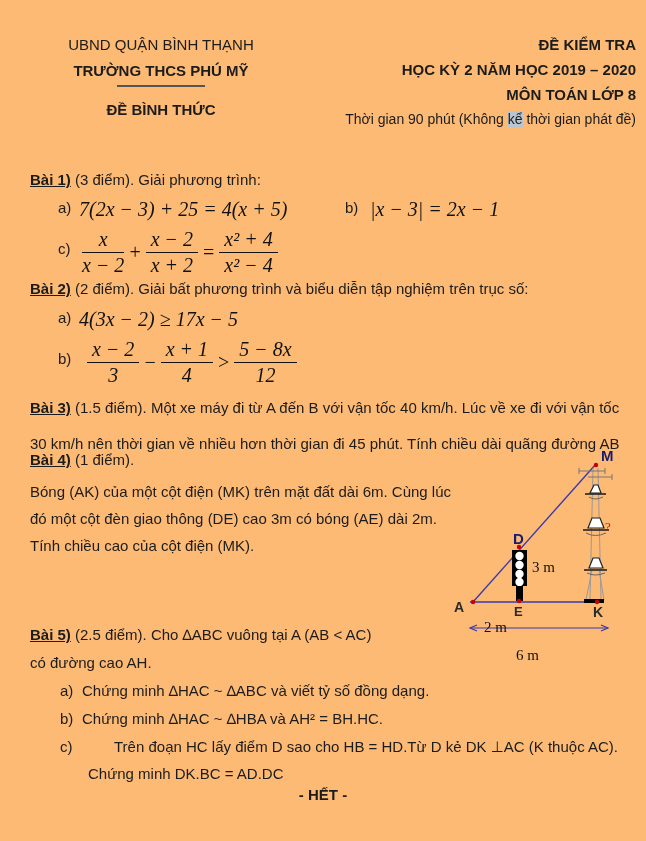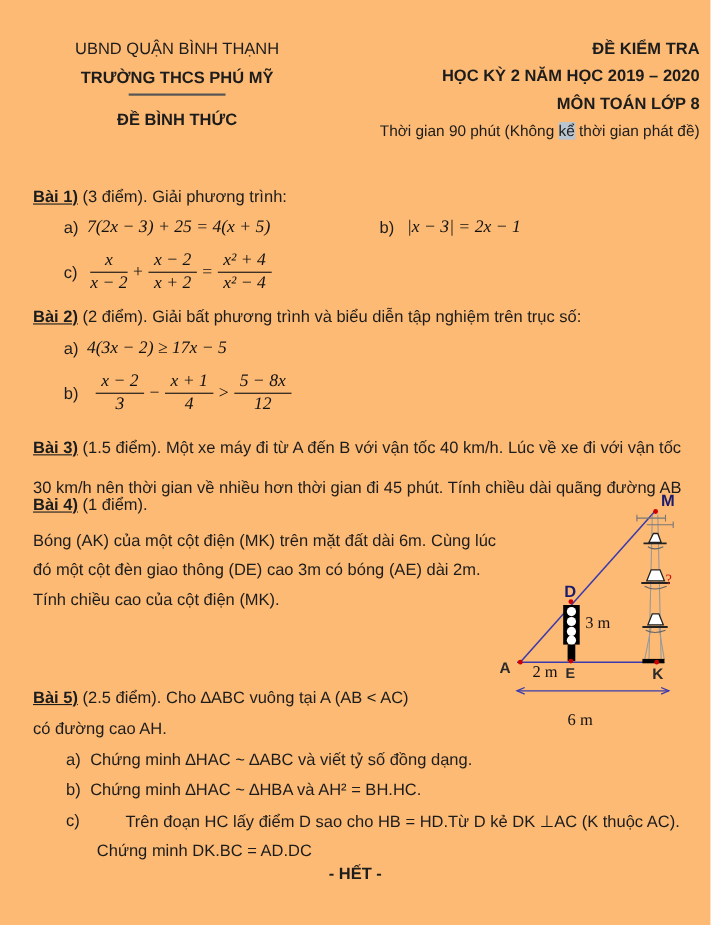--- a/index.html
+++ b/index.html
@@ -3,21 +3,21 @@
 <meta charset="utf-8">
 <style>
   html,body{margin:0;padding:0;background:#fff;}
   .page{position:relative;width:646px;height:841px;background:#fdba74;overflow:hidden;
         font-family:"Liberation Sans",sans-serif;font-size:15px;color:#1c1c1c;}
   .abs{position:absolute;white-space:nowrap;}
   .wrap{white-space:normal;}
   .b{font-weight:bold;}
   .hlabel{font-weight:bold;text-decoration:underline;}
   .center{text-align:center;}
-  .math{font-family:"Liberation Serif",serif;font-style:italic;font-size:16px;color:#111;}
+  .math{font-family:"Liberation Serif",serif;font-style:italic;font-size:20px;color:#111;}
   .frac{display:inline-block;text-align:center;vertical-align:middle;margin:0 2px;line-height:1.15;}
   .frac .fn{display:block;border-bottom:1px solid #111;padding:0 5px 1px 5px;}
   .frac .fd{display:block;padding-top:1px;}
   .op{display:inline-block;vertical-align:middle;margin:0 3px;font-style:normal;}
   .rule{height:0;border-top:2px solid #555;width:88px;margin:6px auto 0 auto;}
   .hl{background:#b9c5d1;}
   .ptlabel{position:absolute;font-weight:bold;font-size:15px;color:#1b1b6e;white-space:nowrap;}
   .ptlabel2{position:absolute;font-weight:bold;font-size:13px;color:#2a2a2a;white-space:nowrap;}
   .meas{position:absolute;font-family:"Liberation Serif",serif;font-size:15px;color:#111;white-space:nowrap;}
   .qmark{position:absolute;font-family:"Liberation Serif",serif;font-size:13px;color:#cc1111;}
@@ -126,21 +126,21 @@
         <circle cx="144" cy="156" r="2.2"></circle>
         <circle cx="143" cy="19" r="2.2"></circle>
       </g>
     </svg>
     <span class="ptlabel" style="left:148px;top:1px;">M</span>
     <span class="ptlabel" style="left:60px;top:84px;">D</span>
     <span class="ptlabel2" style="left:1px;top:153px;font-size:14px;">A</span>
     <span class="ptlabel2" style="left:61px;top:158px;">E</span>
     <span class="ptlabel2" style="left:140px;top:158px;font-size:14px;">K</span>
     <span class="meas" style="left:79px;top:113px;">3 m</span>
-    <span class="meas" style="left:31px;top:157px;text-align:center;">2 m</span>
+    <span class="meas" style="left:31px;top:173px;text-align:center;">2 m</span>
     <span class="meas" style="left:63px;top:185px;margin-top:16px;">6 m</span>
     <span class="qmark" style="left:152px;top:73px;">?</span>
   </div>
 
   <div class="abs" style="left:30px;top:626px;"><span class="hlabel">Bài 5)</span><span> (2.5 điểm). Cho ∆ABC vuông tại A (AB &lt; AC)</span></div>
   <div class="abs" style="left:30px;top:654px;">có đường cao AH.</div>
   <div class="abs" style="left:60px;top:682px;">a)</div>
   <div class="abs" style="left:82px;top:682px;">Chứng minh ∆HAC ~ ∆ABC và viết tỷ số đồng dạng.</div>
   <div class="abs" style="left:60px;top:710px;">b)</div>
   <div class="abs" style="left:82px;top:710px;">Chứng minh ∆HAC ~ ∆HBA và AH² = BH.HC.</div>

